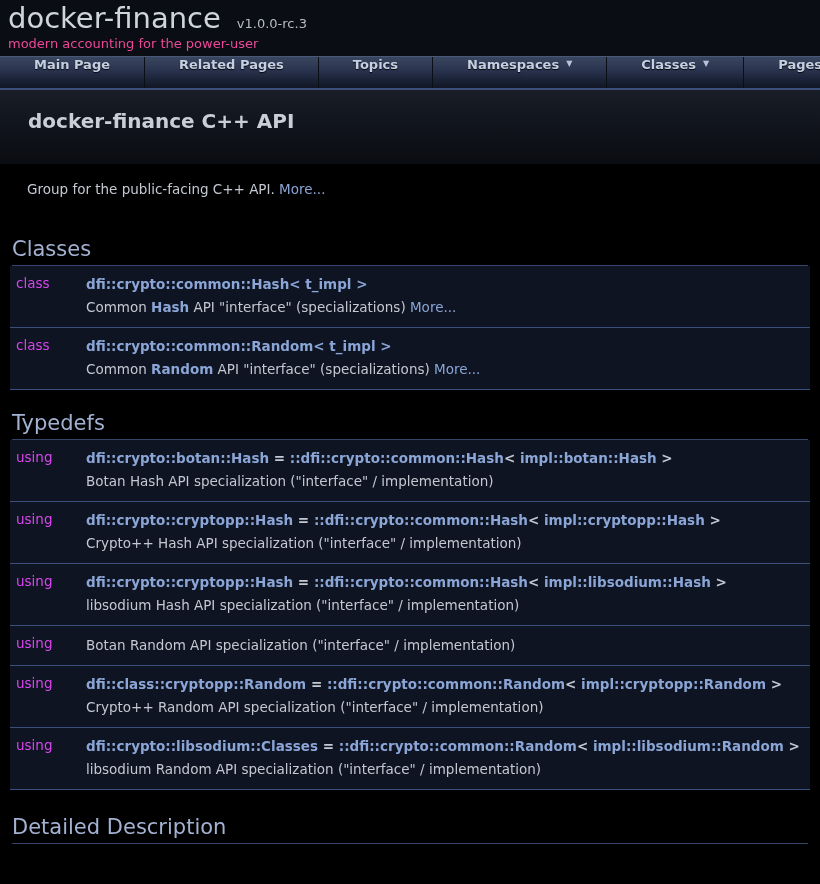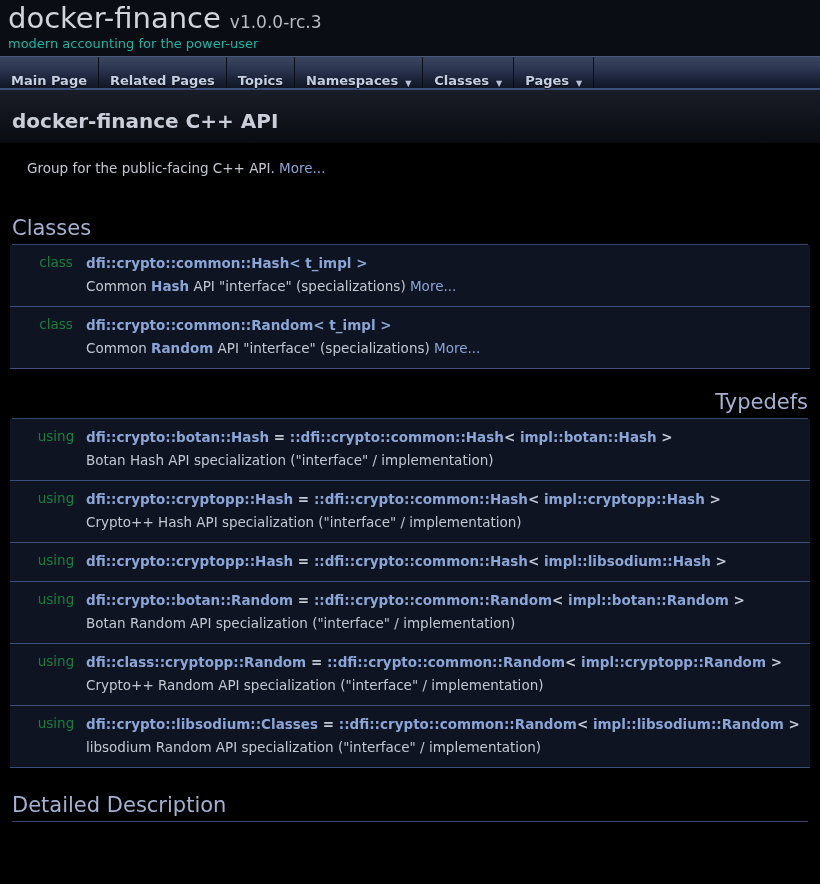--- a/index.html
+++ b/index.html
@@ -11,42 +11,42 @@
     color: #c3c8d1;
     font-size: 13.5px;
   }
 
   
   #titlearea {
     background: #0a0d13;
     padding: 1px 8px 4px 8px;
     height: 56px;
   }
-  .projectrow { display: flex; align-items: baseline; gap: 9px; }
+  .projectrow { display: flex; align-items: baseline; gap: 16px; }
   .projectname {
     font-size: 29px;
     color: #d0d4dc;
     letter-spacing: 0px;
     line-height: 34px;
   }
-  .projectnumber { font-size: 17px; color: #b7bcc6; }
-  .projectbrief { font-size: 13px; color: #14b8a6; margin-top: 1px; }
+  .projectnumber { font-size: 13px; color: #b7bcc6; }
+  .projectbrief { font-size: 13px; color: #ec4899; margin-top: 1px; }
 
   
   .navbar {
     height: 32px;
     display: flex;
     align-items: stretch;
     background: linear-gradient(180deg, #3a4560 0%, #2b3550 40%, #1b2338 72%, #101624 100%);
     border-top: 1px solid #4a5878;
   }
   .tab {
     display: flex;
-    align-items: flex-end;
-    padding: 0 11px;
+    align-items: flex-start;
+    padding: 0 34px;
     border-right: 1px solid #0a0e16;
     cursor: pointer;
   }
   .tab-label {
     font-size: 13px;
     font-weight: bold;
     color: #c5cfe2;
     text-shadow: 0 1px 1px rgba(0,0,0,0.85);
     white-space: nowrap;
   }
@@ -54,22 +54,22 @@
     font-size: 8px;
     color: #b8c3d8;
     margin-left: 7px;
     padding-top: 2px;
   }
   .nav-underline { height: 2px; background: #3b4f7c; }
 
   
   .pageheader {
     background: linear-gradient(180deg, #191d27 0%, #10131b 55%, #0a0c11 100%);
-    padding: 19px 12px 15px 12px;
-    height: 53px;
+    padding: 19px 12px 15px 28px;
+    height: 74px;
   }
   .pagetitle {
     font-size: 20px;
     font-weight: bold;
     color: #c9ced8;
   }
 
   
   .contents { padding: 0 10px 24px 10px; }
   .textblock-intro { margin: 17px 0 0 17px; white-space: pre-wrap; }
@@ -81,36 +81,35 @@
 
   h2.groupheader {
     font-size: 21px;
     font-weight: normal;
     color: #a3b2d2;
     margin: 39px 2px 0 2px;
     padding-bottom: 3px;
     border-bottom: 1px solid #344569;
     line-height: 26px;
   }
-  h2.groupheader.typedefs { margin-top: 20px; text-align: right; }
+  h2.groupheader.typedefs { margin-top: 20px; }
   h2.groupheader.detailed { margin-top: 24px; }
 
   
   .memberdecls { width: 100%; background: #0e1422; }
   .mem-row {
     display: grid;
     grid-template-columns: 76px 1fr;
     border-bottom: 1px solid #3c4e7c;
     padding: 7px 0 9px 0;
   }
   .mem-kw {
-    padding-left: 16px;
+    padding-left: 6px;
     padding-top: 2px;
-    color: #15803d;
-    text-align: center;
+    color: #d946ef;
   }
   .mem-item { line-height: 22px; white-space: nowrap; }
   .mem-desc { line-height: 22px; margin-top: 1px; color: #c3c8d1; }
 </style>
 </head>
 <body>
 
 <div id="titlearea">
   <div class="projectrow">
     <span class="projectname">docker-finance</span>
@@ -189,27 +188,27 @@
       <div class="mem-body">
         <div class="mem-item"><a class="mlink bold">dfi::crypto::cryptopp::Hash</a><span class="glue"> = </span><a class="mlink bold">::dfi::crypto::common::Hash</a><span class="glue">&lt; </span><a class="mlink bold">impl::cryptopp::Hash</a><span class="glue"> &gt;</span></div>
         <div class="mem-desc">Crypto++ Hash API specialization ("interface" / implementation)</div>
       </div>
     </div>
 
     <div class="mem-row">
       <div class="mem-kw">using</div>
       <div class="mem-body">
         <div class="mem-item"><a class="mlink bold">dfi::crypto::cryptopp::Hash</a><span class="glue"> = </span><a class="mlink bold">::dfi::crypto::common::Hash</a><span class="glue">&lt; </span><a class="mlink bold">impl::libsodium::Hash</a><span class="glue"> &gt;</span></div>
-      </div>
-    </div>
-
-    <div class="mem-row">
-      <div class="mem-kw">using</div>
-      <div class="mem-body">
-        <div class="mem-item"><a class="mlink bold">dfi::crypto::botan::Random</a><span class="glue"> = </span><a class="mlink bold">::dfi::crypto::common::Random</a><span class="glue">&lt; </span><a class="mlink bold">impl::botan::Random</a><span class="glue"> &gt;</span></div>
+        <div class="mem-desc">libsodium Hash API specialization ("interface" / implementation)</div>
+      </div>
+    </div>
+
+    <div class="mem-row">
+      <div class="mem-kw">using</div>
+      <div class="mem-body">
         <div class="mem-desc">Botan Random API specialization ("interface" / implementation)</div>
       </div>
     </div>
 
     <div class="mem-row">
       <div class="mem-kw">using</div>
       <div class="mem-body">
         <div class="mem-item"><a class="mlink bold">dfi::class::cryptopp::Random</a><span class="glue"> = </span><a class="mlink bold">::dfi::crypto::common::Random</a><span class="glue">&lt; </span><a class="mlink bold">impl::cryptopp::Random</a><span class="glue"> &gt;</span></div>
         <div class="mem-desc">Crypto++ Random API specialization ("interface" / implementation)</div>
       </div>

